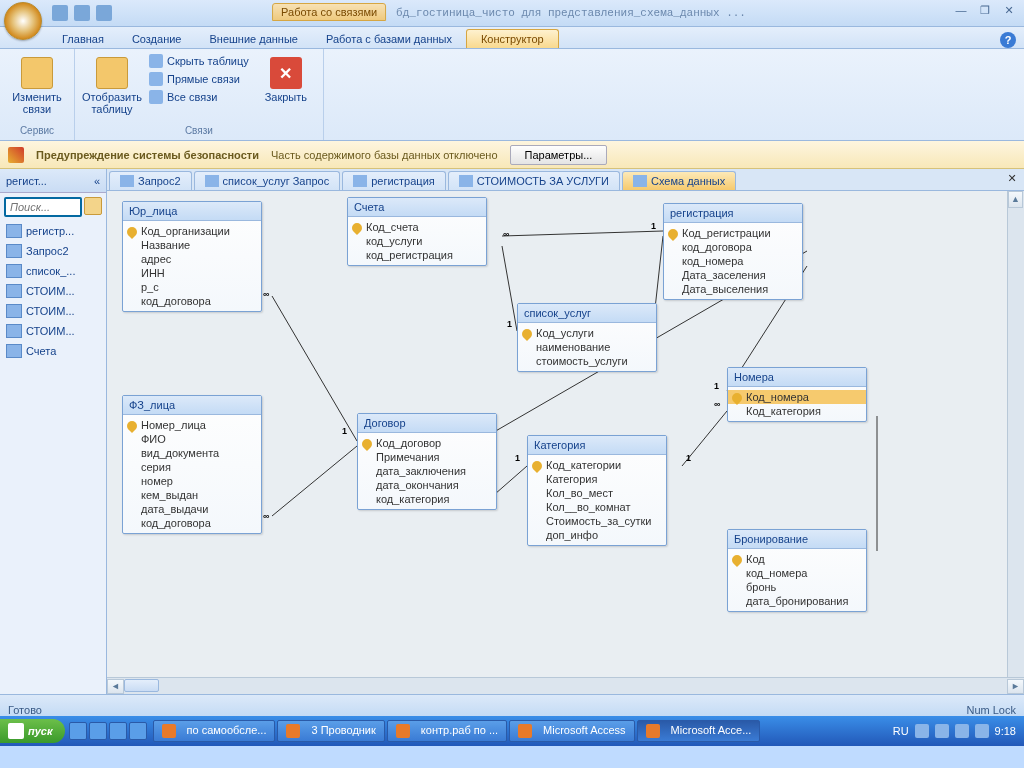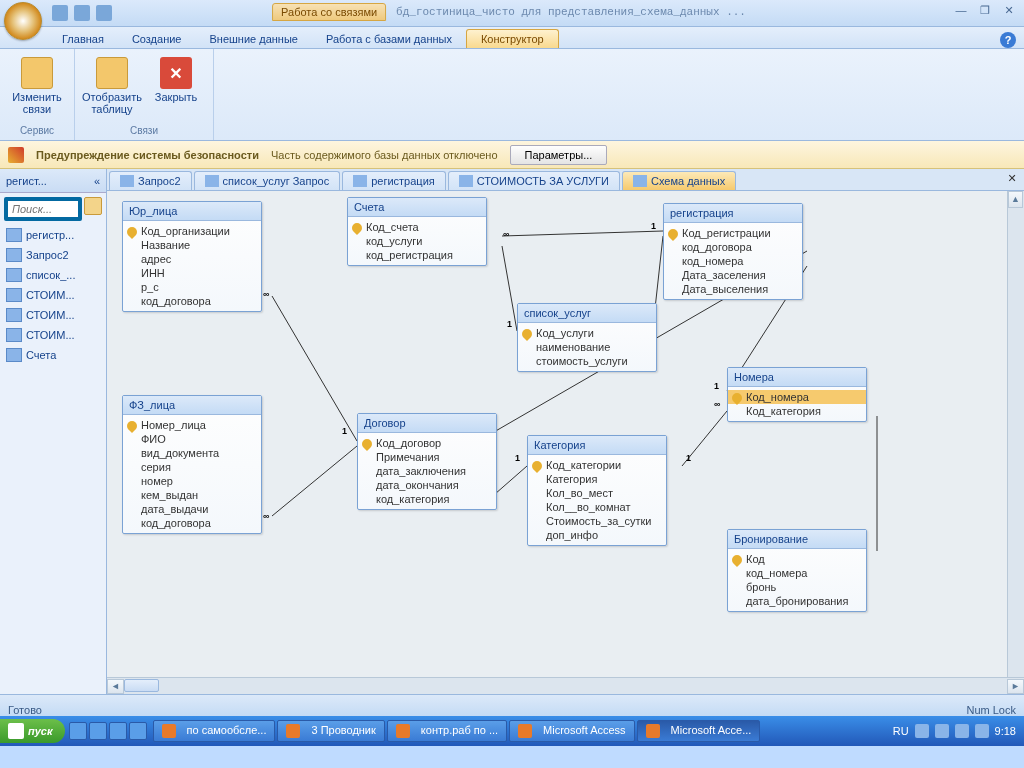--- a/index.html
+++ b/index.html
@@ -1,21 +1,21 @@
 <!DOCTYPE html>
 <html><head>
 <meta charset="utf-8">
 <style>
 *{box-sizing:border-box;margin:0;padding:0;font-family:"Segoe UI",Tahoma,sans-serif;font-size:11px;}
 body{background:#bfdbff;width:1024px;height:768px;overflow:hidden;position:relative;}
 .titlebar{height:27px;background:linear-gradient(#dbe9fb,#c4dbf5);display:flex;align-items:center;padding:0 4px;border-bottom:1px solid #9ab8de;}
 .officeBtn{width:38px;height:38px;border-radius:50%;background:radial-gradient(#fff,#e5c27a 40%,#d28a1e 70%);border:1px solid #b88a2e;position:absolute;top:2px;left:4px;z-index:10;box-shadow:0 1px 2px rgba(0,0,0,.3);}
 .qat{margin-left:48px;display:flex;gap:6px;align-items:center;}
 .qat .q{width:16px;height:16px;background:#7aa7d9;border-radius:2px;}
-.titleCtx{position:absolute;left:50%;transform:translateX(-50%);top:3px;display:flex;gap:4px;align-items:center;}
+.titleCtx{position:absolute;left:50%;transform:translateX(-50%);top:3px;display:flex;gap:4px;align-items:flex-end;}
 .ctxTab{background:linear-gradient(#f7e1b5,#efc97d);border:1px solid #d6a642;border-radius:3px 3px 0 0;padding:2px 8px;color:#7a4a00;}
 .docTitle{color:#6b88ad;padding:2px 6px;font-family:Liberation Mono, monospace;}
 .winBtns{position:absolute;right:6px;top:4px;display:flex;gap:6px;color:#4a6a93;}
 .winBtn{width:18px;height:14px;text-align:center;cursor:default;}
 .ribbonTabs{height:22px;background:linear-gradient(#e4eefb,#d2e3f7);display:flex;align-items:flex-end;padding-left:48px;border-bottom:1px solid #9ab8de;}
 .rtab{padding:3px 14px;color:#15428b;border-radius:3px 3px 0 0;}
 .rtab.active{background:linear-gradient(#fef1cf,#f9d98e);border:1px solid #d6a642;border-bottom:none;color:#7a4a00;}
 .help{position:absolute;right:8px;top:32px;width:16px;height:16px;border-radius:50%;background:#3a7bd5;color:#fff;text-align:center;line-height:16px;font-weight:bold;}
 .ribbon{height:92px;background:linear-gradient(#eaf2fc,#dce9f9);border-bottom:1px solid #9ab8de;display:flex;}
 .rgroup{border-right:1px solid #b9cfeb;padding:4px 8px;display:flex;flex-direction:column;justify-content:space-between;}
@@ -29,21 +29,21 @@
 .redX{width:32px;height:32px;background:#d94a3a;border-radius:3px;margin-bottom:2px;display:flex;align-items:center;justify-content:center;color:#fff;font-weight:bold;font-size:16px;}
 .secBar{height:28px;background:linear-gradient(#fdf5df,#f8e8b8);border-bottom:1px solid #d6c27a;display:flex;align-items:center;gap:12px;padding:0 8px;}
 .shield{width:16px;height:16px;background:linear-gradient(45deg,#e8b030,#cf3a2a);border-radius:2px;}
 .secTitle{font-weight:bold;color:#6a5a1e;}
 .secText{color:#6a5a1e;}
 .secBtn{background:linear-gradient(#fefefe,#e4e4e4);border:1px solid #aab;padding:3px 14px;border-radius:2px;}
 .main{display:flex;height:525px;}
 .nav{width:107px;background:#eaf1fb;border-right:1px solid #9ab8de;display:flex;flex-direction:column;}
 .navHdr{height:24px;background:linear-gradient(#dce9f9,#c9dcf4);border-bottom:1px solid #aac;display:flex;align-items:center;padding:0 6px;color:#15428b;justify-content:space-between;}
 .navSearch{padding:4px;display:flex;gap:2px;}
-.navSearch input{flex:1;border:4px solid #0369a1;border-radius:2px;padding:2px 4px;font-style:italic;color:#888;width:70px;}
+.navSearch input{flex:1;border:2px solid #0369a1;border-radius:2px;padding:2px 4px;font-style:italic;color:#888;width:70px;}
 .navSearch .go{width:18px;height:18px;background:#f3d48a;border:1px solid #c99a3a;border-radius:2px;}
 .navItem{display:flex;align-items:center;gap:4px;padding:3px 6px;color:#15428b;}
 .navItem .ni{width:16px;height:14px;background:#8ab4e8;border:1px solid #5a8ac8;}
 .docArea{flex:1;background:#d8e6f6;display:flex;flex-direction:column;position:relative;}
 .docTabs{height:22px;display:flex;align-items:flex-end;background:#d8e6f6;border-bottom:1px solid #9ab8de;}
 .dtab{display:flex;align-items:center;gap:4px;padding:3px 10px;background:linear-gradient(#e4eefb,#d2e3f7);border:1px solid #9ab8de;border-bottom:none;border-radius:3px 3px 0 0;margin-left:2px;color:#15428b;}
 .dtab.active{background:linear-gradient(#fce9b8,#f6ca6e);}
 .dtab .di{width:14px;height:12px;background:#8ab4e8;}
 .closeTab{position:absolute;right:4px;top:3px;width:16px;height:16px;color:#333;text-align:center;}
 .canvas{flex:1;background:#e9eef2;position:relative;overflow:hidden;}
@@ -114,20 +114,34 @@
         </div>
     </div>
     <div class="rgroupTitle">Сервис</div>
   </div>
   <div class="rgroup">
     <div class="rgroupBody">
       <div class="bigBtn">
           <div class="ic"></div>
           <span>Отобразить таблицу</span>
         </div>
+      <div class="smallBtns">
+        <div class="smallBtn">
+            <div class="si"></div>
+            <span>Скрыть таблицу</span>
+          </div>
+        <div class="smallBtn">
+            <div class="si"></div>
+            <span>Прямые связи</span>
+          </div>
+        <div class="smallBtn">
+            <div class="si"></div>
+            <span>Все связи</span>
+          </div>
+      </div>
       <div class="bigBtn">
           <div class="redX">✕</div>
           <span>Закрыть</span>
         </div>
     </div>
     <div class="rgroupTitle">Связи</div>
   </div>
 </div>
 
 <div class="secBar">

